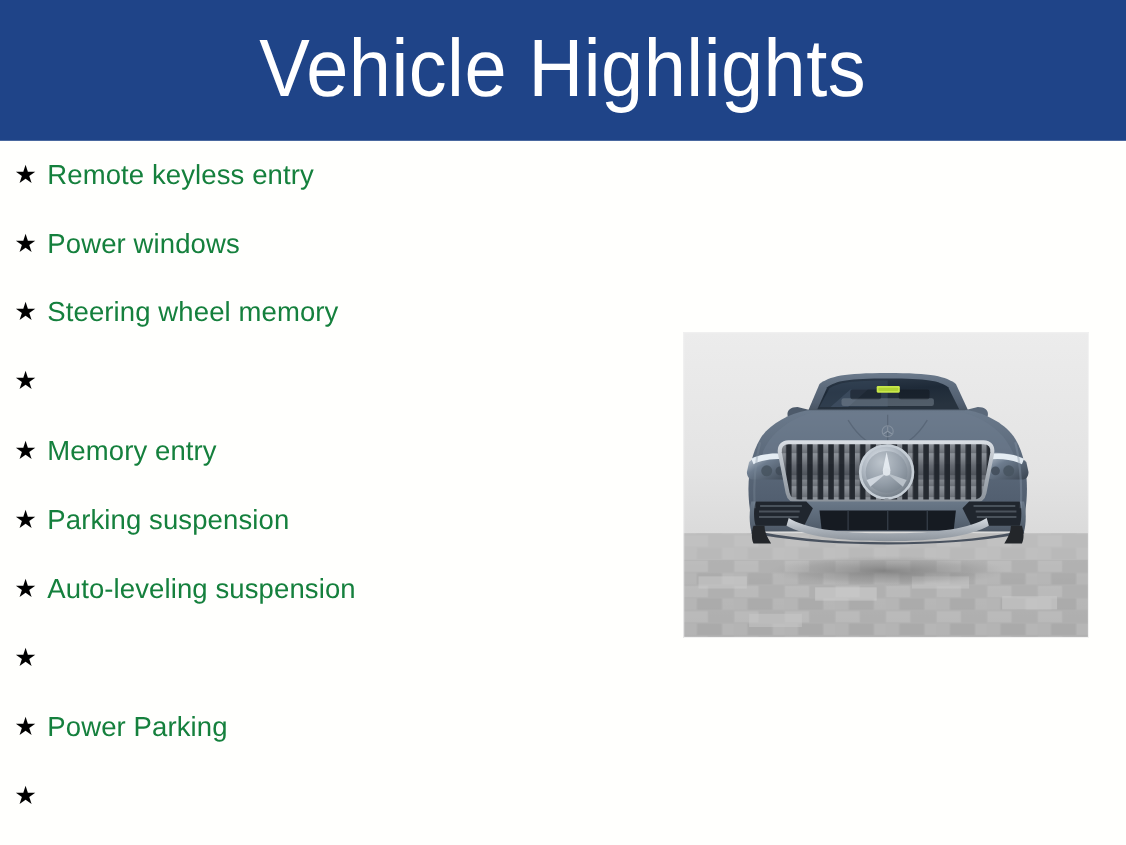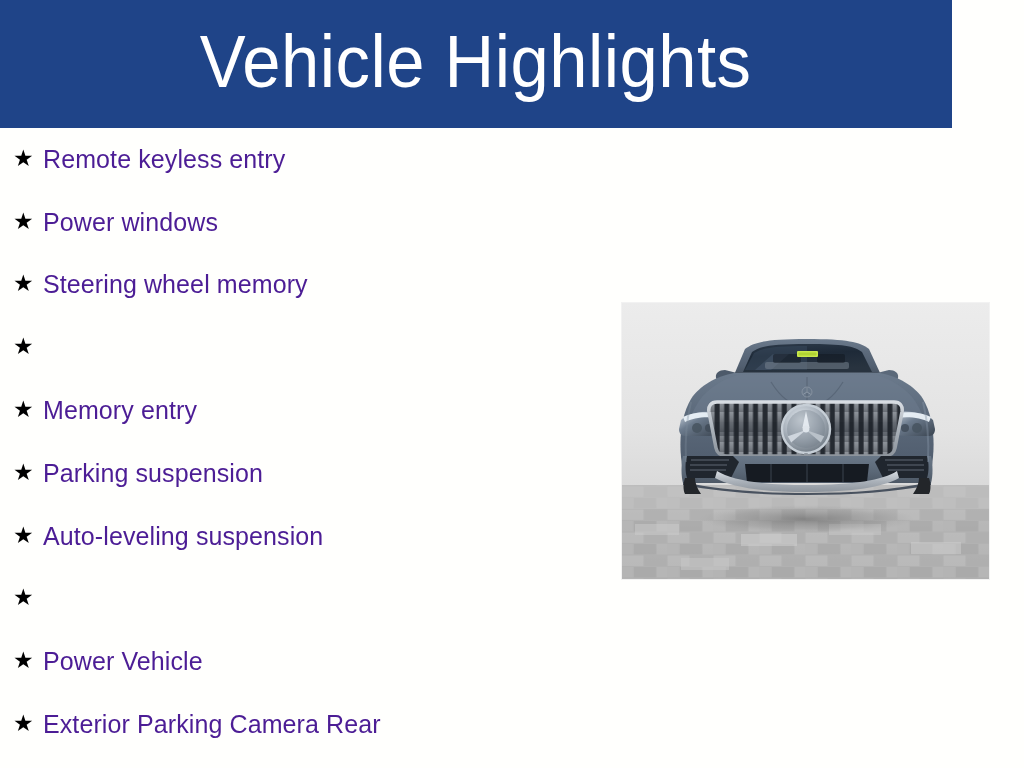--- a/index.html
+++ b/index.html
@@ -13,21 +13,21 @@
     font-family: "Liberation Sans", sans-serif;
     overflow: hidden;
     position: relative;
   }
 
   
   #header-banner {
     position: absolute;
     left: 0;
     top: 0;
-    width: 952px;
+    width: 1024px;
     height: 128px;
     background: #1f4488;
     display: flex;
     align-items: center;
     justify-content: center;
   }
   #page-title {
     color: #ffffff;
     font-family: "Liberation Sans Narrow", "Liberation Sans", sans-serif;
     font-size: 74px;
@@ -60,21 +60,21 @@
     font-size: 23px;
     color: #000000;
     line-height: 1;
     width: 30px;
     flex: 0 0 30px;
     text-align: left;
     margin-top: -2px;
   }
   .highlight-label {
     font-size: 25px;
-    color: #4c1d95;
+    color: #15803d;
     font-family: "Liberation Sans", sans-serif;
     white-space: nowrap;
     letter-spacing: 0.1px;
   }
 
   
   #vehicle-photo {
     position: absolute;
     left: 621px;
     top: 302px;
@@ -122,25 +122,24 @@
   </li>
   <li class="highlight-item">
     <span class="bullet-star">★</span>
     <span class="highlight-label">Auto-leveling suspension</span>
   </li>
   <li class="highlight-item">
     <span class="bullet-star">★</span>
   </li>
   <li class="highlight-item">
     <span class="bullet-star">★</span>
-    <span class="highlight-label">Power Vehicle</span>
-  </li>
-  <li class="highlight-item">
-    <span class="bullet-star">★</span>
-    <span class="highlight-label">Exterior Parking Camera Rear</span>
+    <span class="highlight-label">Power Parking</span>
+  </li>
+  <li class="highlight-item">
+    <span class="bullet-star">★</span>
   </li>
 </ul>
 
 <div id="vehicle-photo">
   <svg viewBox="0 0 369 278" xmlns="http://www.w3.org/2000/svg">
     <defs>
       <linearGradient id="wallGrad" x1="0" y1="0" x2="0" y2="1">
         <stop offset="0%" stop-color="#ececec"></stop>
         <stop offset="70%" stop-color="#e3e3e3"></stop>
         <stop offset="100%" stop-color="#dadada"></stop>

